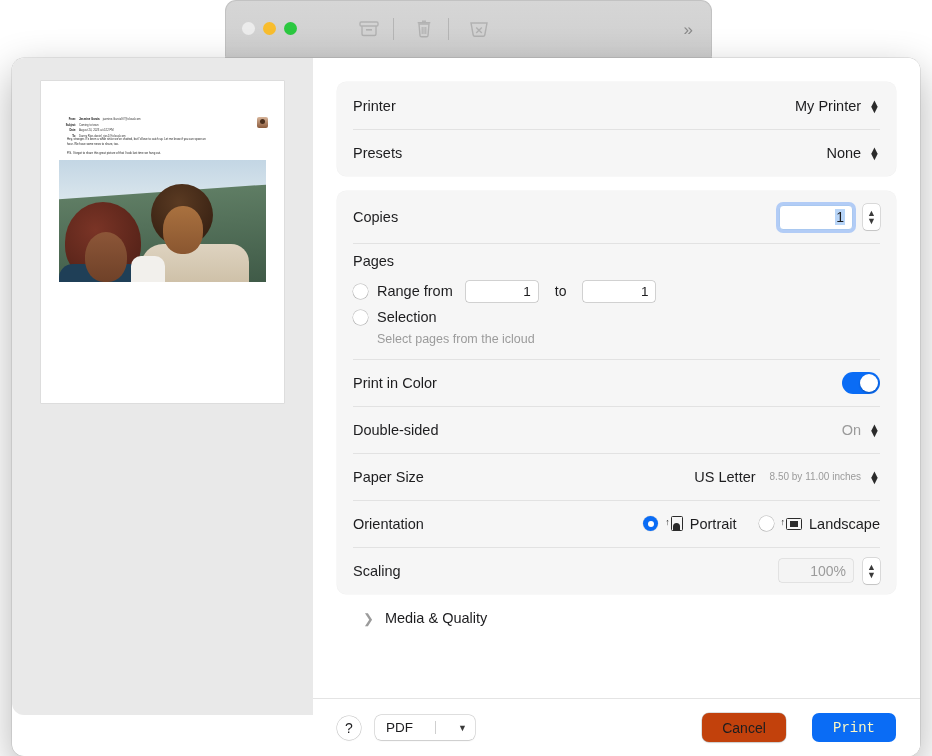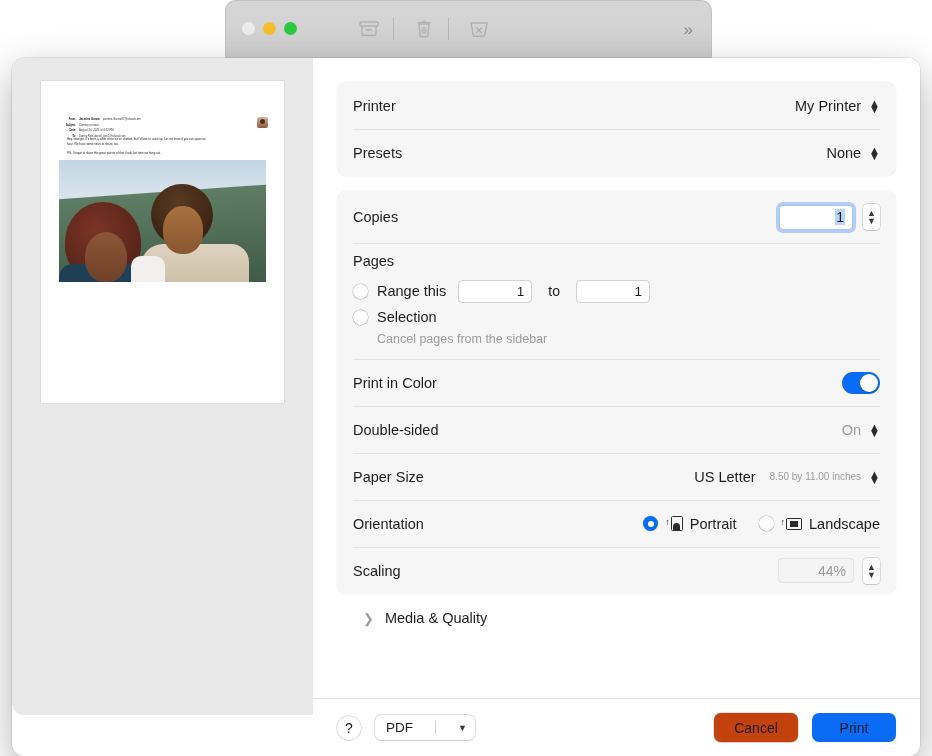--- a/index.html
+++ b/index.html
@@ -302,21 +302,21 @@
     height: 29px; border-radius: 7px; padding: 0 20px;
     display: flex; align-items: center; justify-content: center;
     font-size: 14px;
   }
   .btn.cancel {
     background: #c2410c; color: #1d1d1f;
     box-shadow: 0 0 0 .5px rgba(0,0,0,.22), 0 .5px 1.5px rgba(0,0,0,.10);
     min-width: 84px;
   }
   .btn.print {
-    background: #0a6cf5; color: #0f172a; margin-left: 14px; min-width: 84px;
+    background: #0a6cf5; color: #fef9c3; margin-left: 26px; min-width: 84px; font-family: Liberation Mono, monospace;
   }
 </style>
 </head>
 <body>
 
 <div id="root">
 
   <div class="bg-window">
     <div class="traffic" style="left:16px;">
       <div class="tl close"></div>
@@ -439,31 +439,31 @@
               </span>
             </span>
           </div>
 
           <div class="pages-block">
             <div class="pages-title">Pages</div>
 
 
             <div class="radio-line">
               <span class="radio"></span>
-              <span class="radio-label">Range this</span>
+              <span class="radio-label">Range from</span>
               <span class="range-field">1</span>
               <span class="to-lbl">to</span>
               <span class="range-field" style="margin-left:0;">1</span>
             </div>
 
             <div class="radio-line">
               <span class="radio"></span>
               <span class="radio-label">Selection</span>
             </div>
-            <div class="hint">Cancel pages from the sidebar</div>
+            <div class="hint">Select pages from the icloud</div>
           </div>
 
           <div class="row rowsep">
             <span class="lbl">Print in Color</span>
             <span class="toggle"></span>
           </div>
 
           <div class="row">
             <span class="lbl">Double-sided</span>
             <span class="popup-val">
@@ -505,21 +505,21 @@
                   <span class="pg-land"></span>
                 </span>
                 <span class="radio-label">Landscape</span>
               </span>
             </span>
           </div>
 
           <div class="row">
             <span class="lbl">Scaling</span>
             <span class="copies-right">
-              <span class="scale-field">44%</span>
+              <span class="scale-field">100%</span>
               <span class="stepper">
                 <span>▲</span>
                 <span>▼</span>
               </span>
             </span>
           </div>
 
         </div>
 
         <div class="disclosure">

